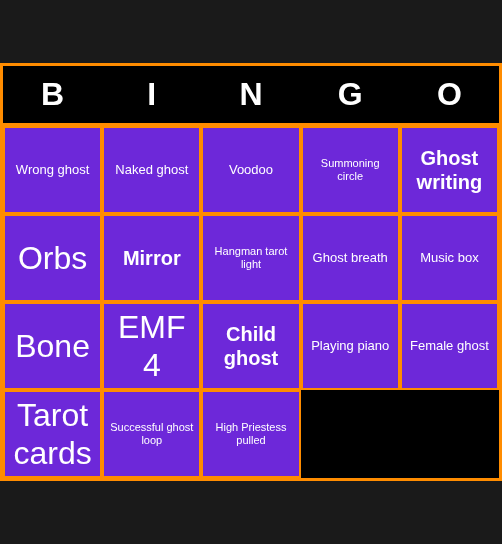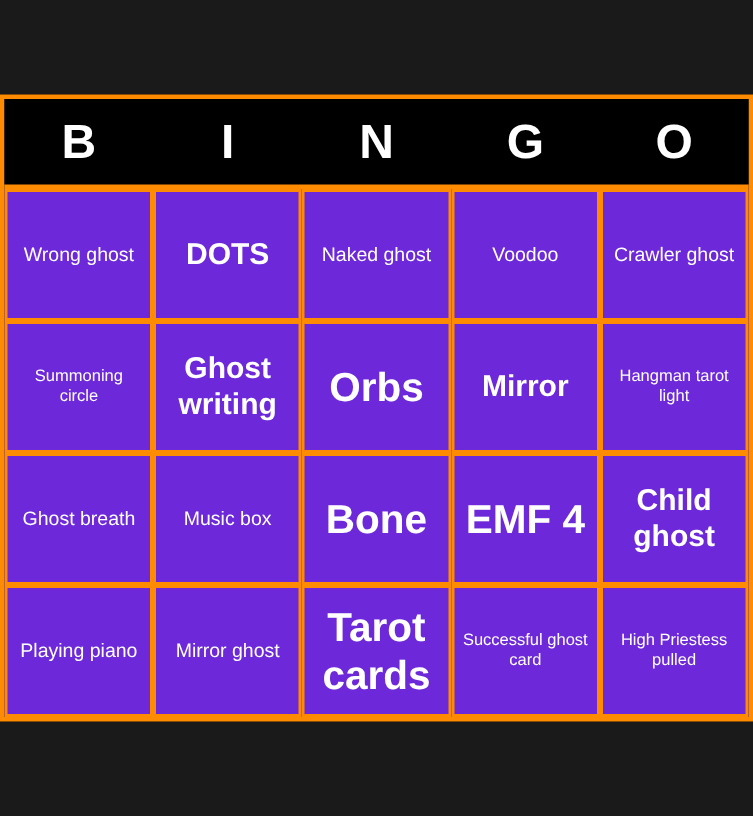--- a/index.html
+++ b/index.html
@@ -44,53 +44,51 @@
       height: 88px;
       padding: 4px;
       font-size: 13px;
       line-height: 1.2;
     }
     .bingo-cell.large-text {
       font-size: 20px;
       font-weight: bold;
     }
     .bingo-cell.xl-text {
-      font-size: 27px;
-      font-weight: bold;
+      font-size: 32px;
+      font-weight: normal;
     }
     .bingo-cell.small-text {
       font-size: 11px;
     }
   </style>
 </head>
 <body>
 
 <div class="bingo-card">
   <div class="bingo-header">
   <div class="bingo-header-cell">B</div>
       <div class="bingo-header-cell">I</div>
       <div class="bingo-header-cell">N</div>
       <div class="bingo-header-cell">G</div>
       <div class="bingo-header-cell">O</div>
     </div>
   <div class="bingo-grid">
   <div class="bingo-cell">Wrong ghost</div>
-      <div class="bingo-cell large-text">DOTS</div>
       <div class="bingo-cell">Naked ghost</div>
       <div class="bingo-cell">Voodoo</div>
-      <div class="bingo-cell">Crawler ghost</div>
       <div class="bingo-cell small-text">Summoning circle</div>
       <div class="bingo-cell large-text">Ghost writing</div>
       <div class="bingo-cell xl-text">Orbs</div>
       <div class="bingo-cell large-text">Mirror</div>
       <div class="bingo-cell small-text">Hangman tarot light</div>
       <div class="bingo-cell">Ghost breath</div>
       <div class="bingo-cell">Music box</div>
       <div class="bingo-cell xl-text">Bone</div>
       <div class="bingo-cell xl-text">EMF 4</div>
       <div class="bingo-cell large-text">Child ghost</div>
       <div class="bingo-cell">Playing piano</div>
-      <div class="bingo-cell">Mirror ghost</div>
+      <div class="bingo-cell">Female ghost</div>
       <div class="bingo-cell xl-text">Tarot cards</div>
-      <div class="bingo-cell small-text">Successful ghost card</div>
+      <div class="bingo-cell small-text">Successful ghost loop</div>
       <div class="bingo-cell small-text">High Priestess pulled</div>
     </div>
 </div>
 
 </body></html>

